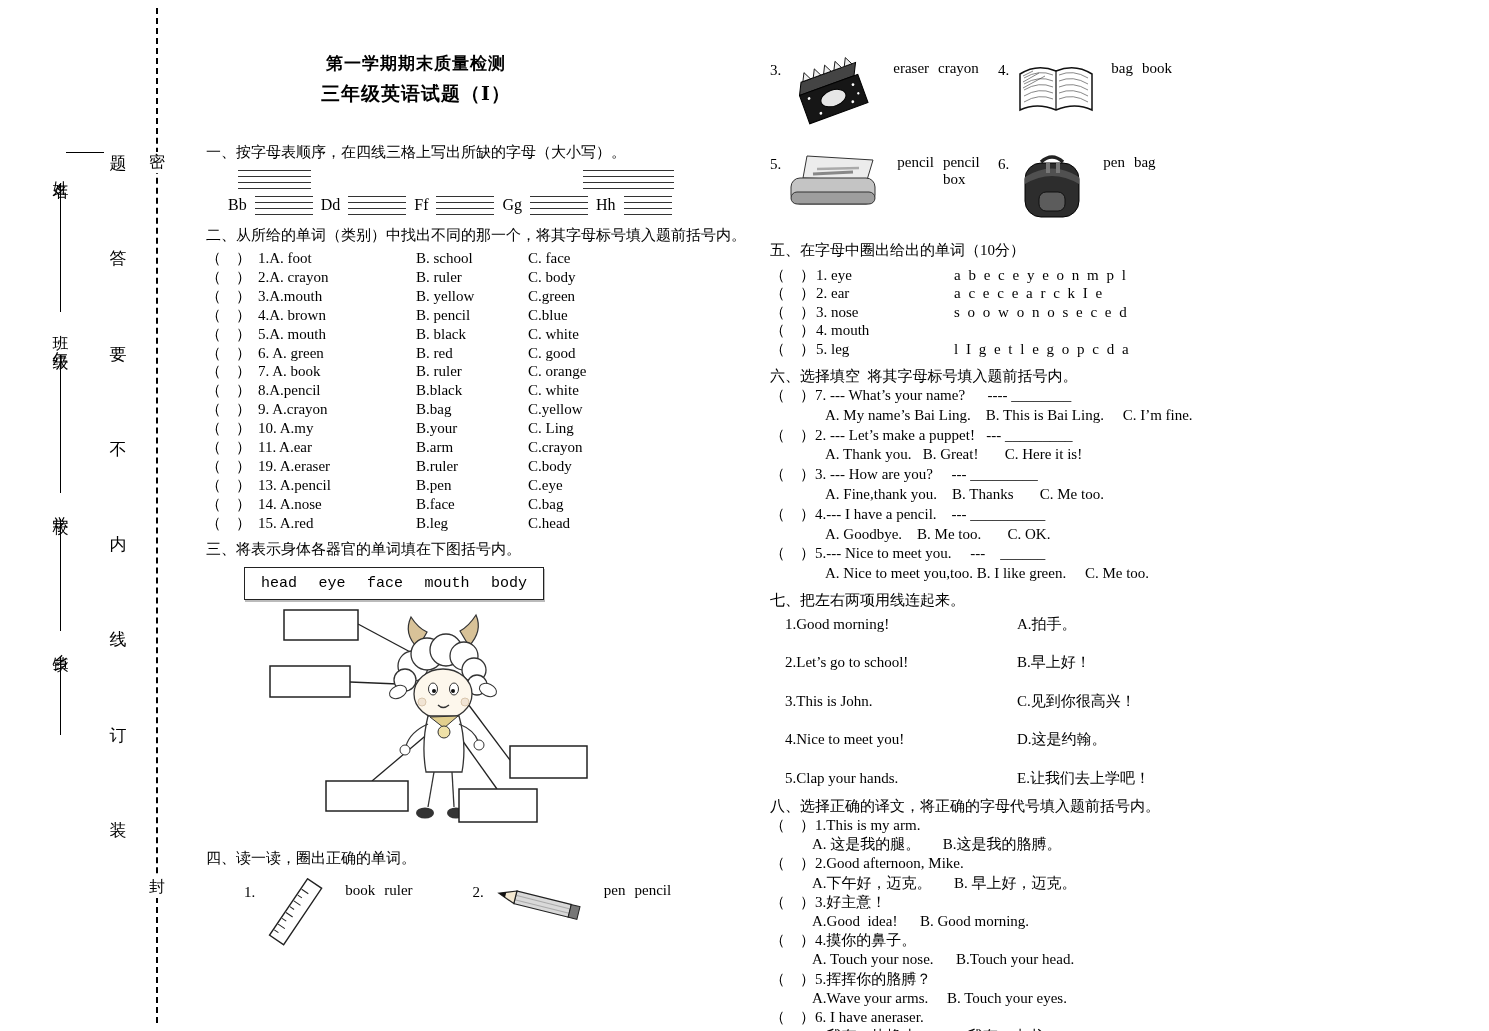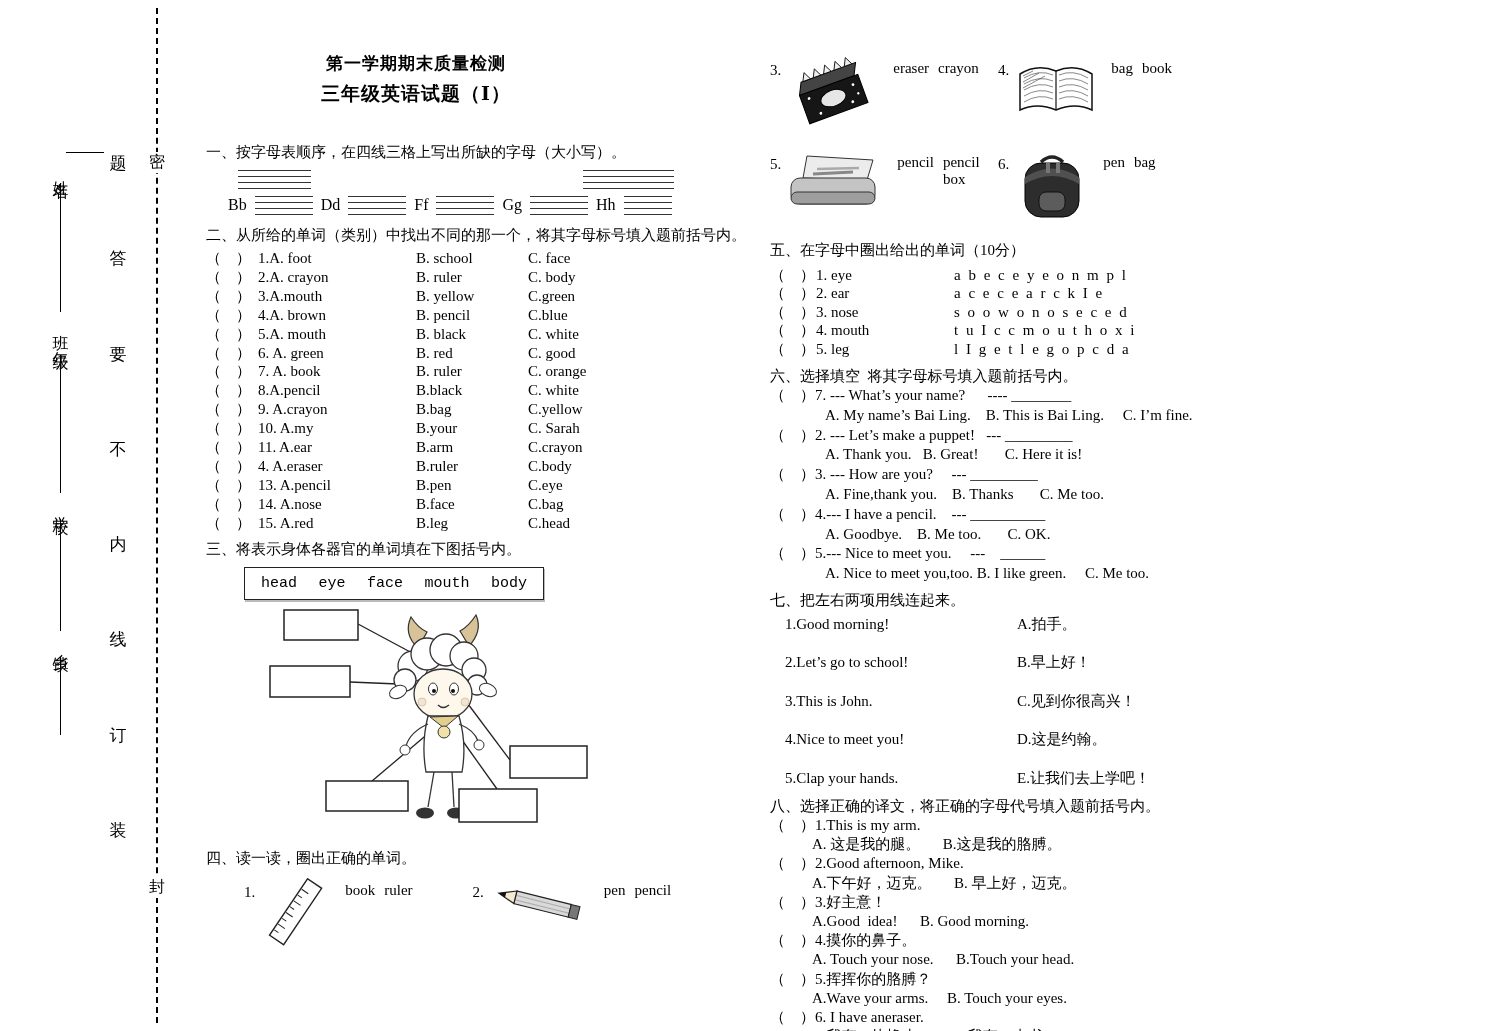--- a/index.html
+++ b/index.html
@@ -188,31 +188,31 @@
       <div class="s2row">
         <span>（　）</span>
         <span>9. A.crayon</span>
         <span>B.bag</span>
         <span>C.yellow</span>
       </div>
       <div class="s2row">
         <span>（　）</span>
         <span>10. A.my</span>
         <span>B.your</span>
-        <span>C. Sarah</span>
+        <span>C. Ling</span>
       </div>
       <div class="s2row">
         <span>（　）</span>
         <span>11. A.ear</span>
         <span>B.arm</span>
         <span>C.crayon</span>
       </div>
       <div class="s2row">
         <span>（　）</span>
-        <span>4. A.eraser</span>
+        <span>19. A.eraser</span>
         <span>B.ruler</span>
         <span>C.body</span>
       </div>
       <div class="s2row">
         <span>（　）</span>
         <span>13. A.pencil</span>
         <span>B.pen</span>
         <span>C.eye</span>
       </div>
       <div class="s2row">
@@ -454,21 +454,20 @@
         <span class="s5letters prew">a c e c e a r c k I e</span>
       </div>
       <div class="s5row">
         <span>（　）</span>
         <span>3. nose</span>
         <span class="s5letters prew">s o o w o n o s e c e d</span>
       </div>
       <div class="s5row">
         <span>（　）</span>
         <span>4. mouth</span>
-        <span class="s5letters prew">t u I c c m o u t h o x i</span>
       </div>
       <div class="s5row">
         <span>（　）</span>
         <span>5. leg</span>
         <span class="s5letters prew">l I g e t l e g o p c d a</span>
       </div>
     </div>
 
     <div class="sec-h s6head prew">六、选择填空  将其字母标号填入题前括号内。</div>
     <div>

